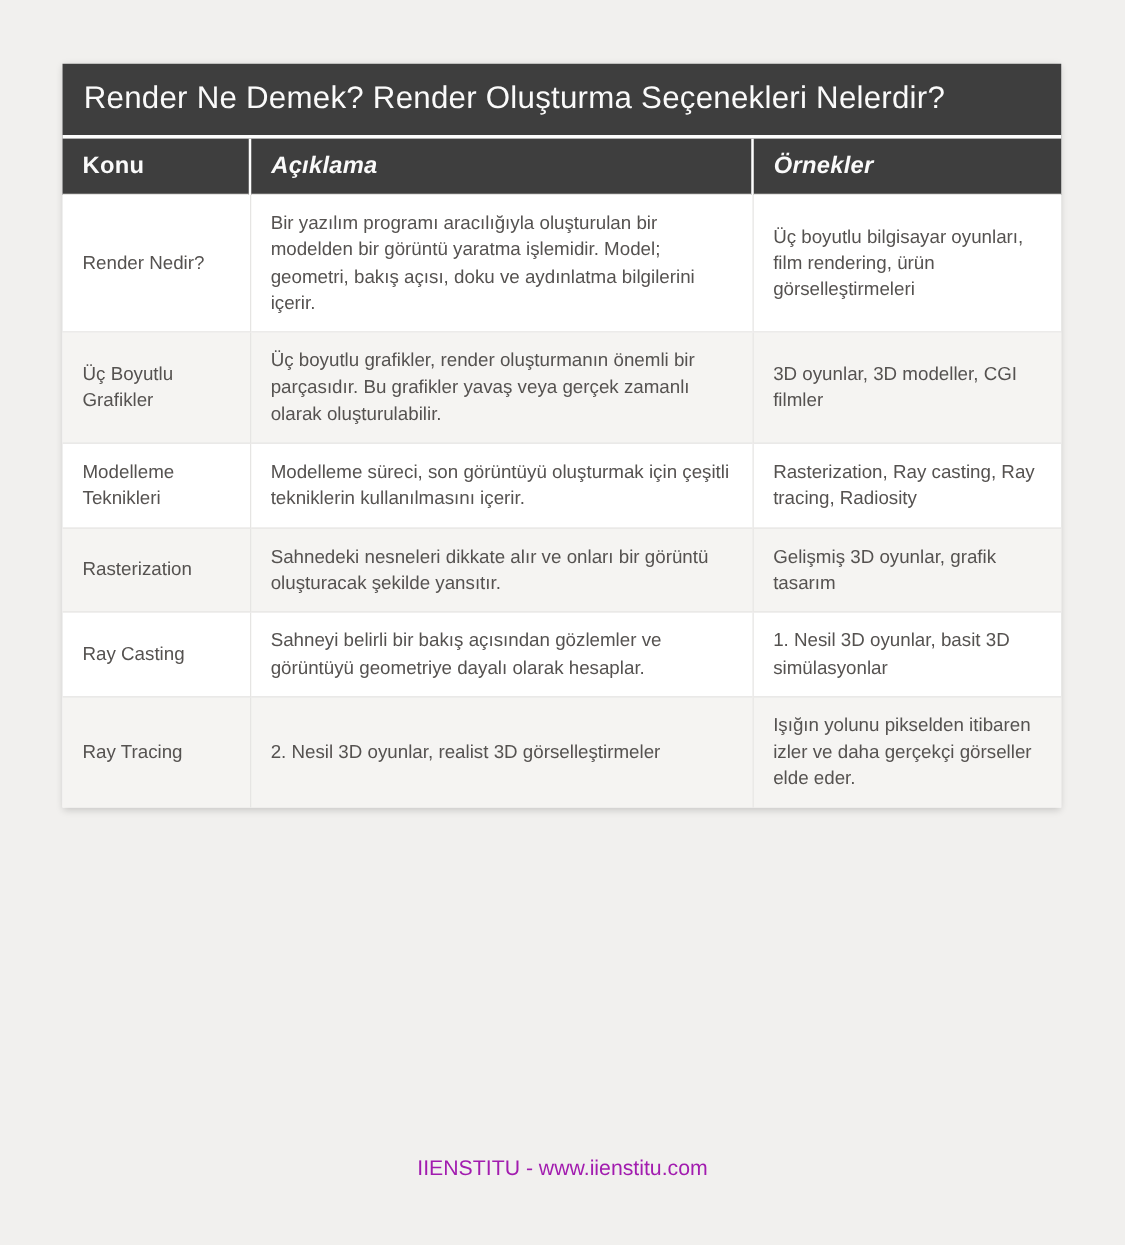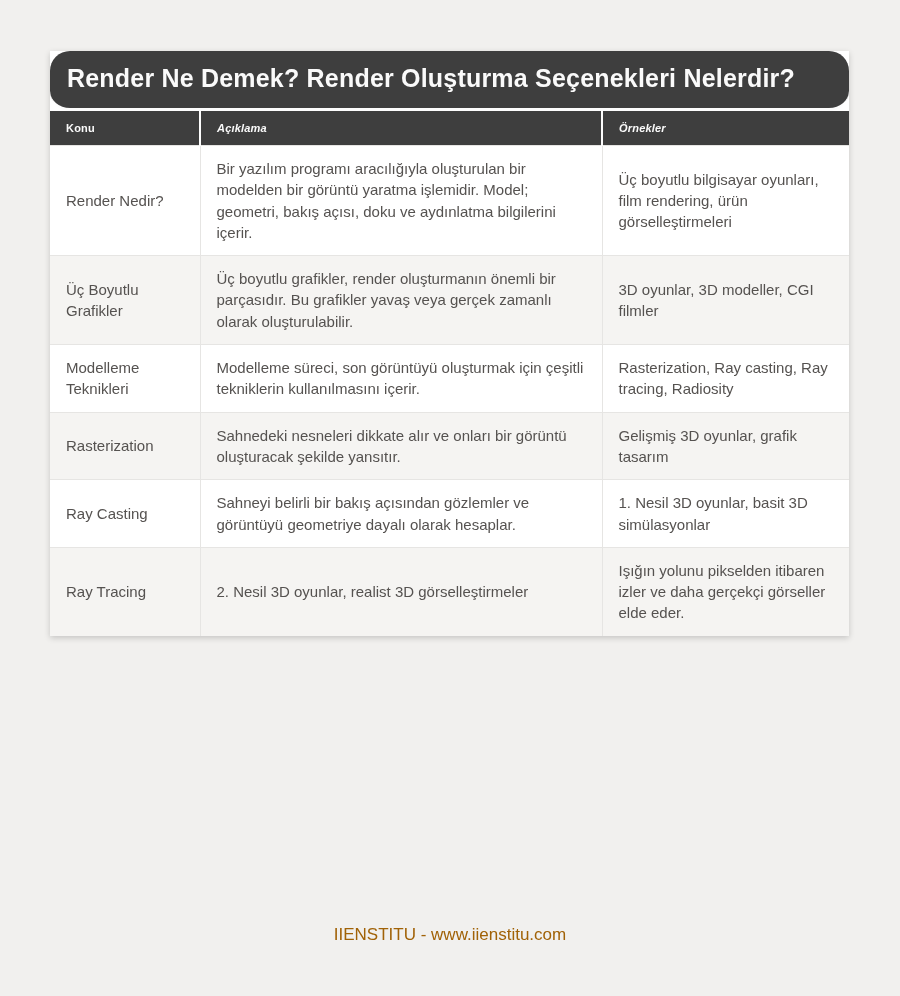--- a/index.html
+++ b/index.html
@@ -14,38 +14,37 @@
     position:absolute;
     left:50px; top:51px;
     width:799px;
     background:#ffffff;
     box-shadow:0 2px 6px rgba(0,0,0,0.18);
   }
   .title-bar {
     background:#3e3e3e;
     color:#fafafa;
     font-size:25px;
-    font-weight:700;
+    font-weight:400;
     padding:13px 17px 15px 17px;
     border-bottom:3px solid #fdfdfd;
     letter-spacing:0.2px;
-    border-radius:20px;
   }
   table {
     width:100%;
     border-collapse:collapse;
     table-layout:fixed;
   }
   col.c-konu     { width:150px; }
   col.c-aciklama { width:402px; }
   col.c-ornekler { width:247px; }
   thead th {
     background:#3e3e3e;
     color:#fafafa;
-    font-size:11px;
+    font-size:19px;
     font-weight:700;
     text-align:left;
     padding:11px 16px;
     letter-spacing:0.2px;
   }
   thead th + th { border-left:2px solid #fdfdfd;font-style:italic; }
   tbody td {
     font-size:15px;
     color:#555250;
     line-height:1.42;
@@ -55,21 +54,21 @@
     word-wrap:break-word;
   }
   tbody td + td { border-left:1px solid #e6e5e3; }
   tbody tr:nth-child(even) { background:#f5f4f2; }
   .page-footer {
     position:absolute;
     top:925px;
     left:0;
     width:100%;
     text-align:center;
-    color:#a16207;
+    color:#a21caf;
     font-size:17px;
   }
 </style>
 </head>
 <body>
 
 <div class="card">
   <div class="title-bar">Render Ne Demek? Render Oluşturma Seçenekleri Nelerdir?</div>
   <table>
     <colgroup>

